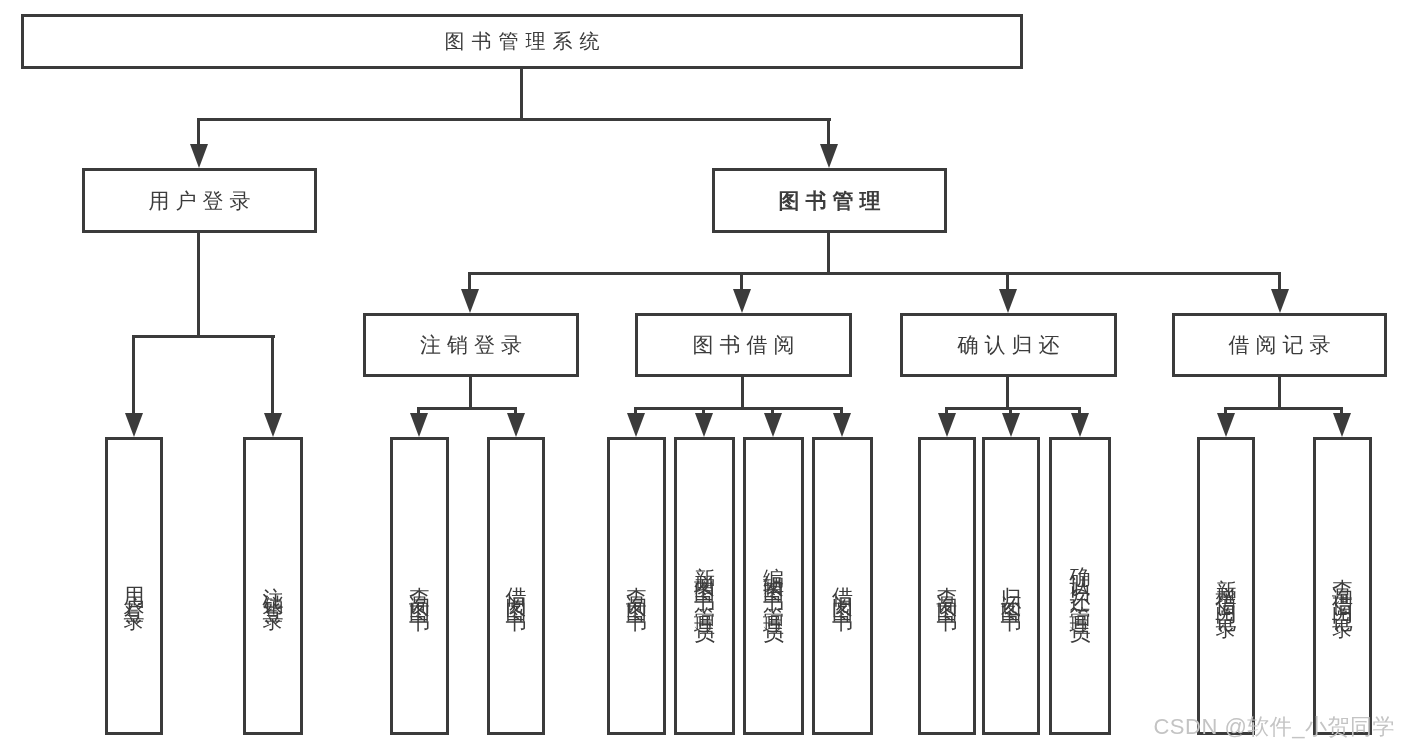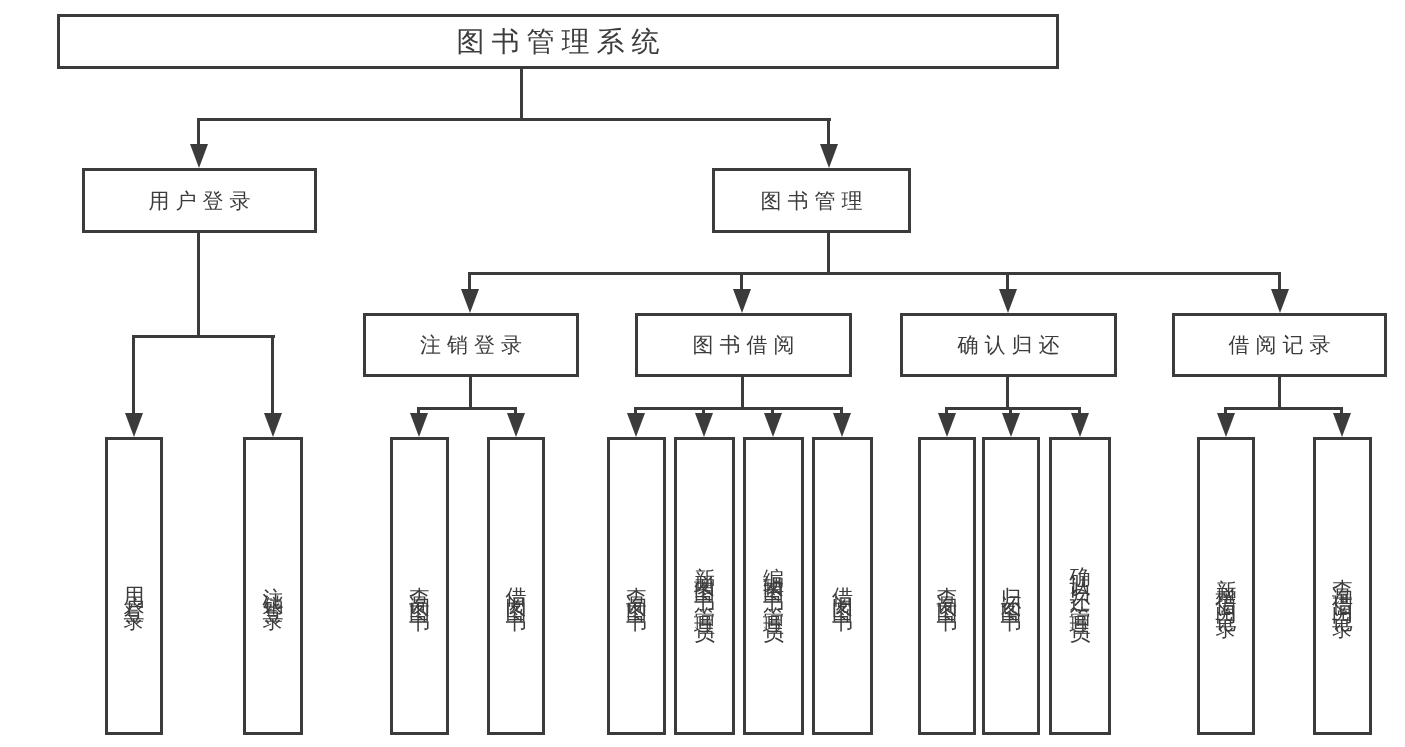--- a/index.html
+++ b/index.html
@@ -14,21 +14,21 @@
   
   .hbox{
     position:absolute;
     box-sizing:border-box;
     border:3px solid #3b3b3b;
     background:#ffffff;
     display:flex;align-items:center;justify-content:center;
     font-size:21px;letter-spacing:6px;text-indent:6px;
     white-space:nowrap;
   }
-  .rootbox{font-size:28px;letter-spacing:7px;text-indent:7px;margin-left:36px;}
+  .rootbox{font-size:20px;letter-spacing:7px;text-indent:7px;}
   .vbox{
     position:absolute;
     box-sizing:border-box;
     border:3px solid #3b3b3b;
     background:#ffffff;
     display:flex;align-items:center;justify-content:center;
   }
   .vtext{
     writing-mode:vertical-rl;
     text-orientation:mixed;
@@ -67,21 +67,21 @@
 <div id="canvas">
 
   <div class="hbox rootbox" style="left:21px;top:14px;width:1002px;height:55px;">图书管理系统</div>
 
   <div class="vline" style="left:520px;top:67px;height:51px;"></div>
   <div class="hline" style="left:198px;top:118px;width:633px;"></div>
   <div class="stub" style="left:197px;top:118px;height:26px;"></div>
   <div class="stub" style="left:827px;top:118px;height:26px;"></div>
 
   <div class="hbox" style="left:82px;top:168px;width:235px;height:65px;">用户登录</div>
-  <div class="hbox" style="left:712px;top:168px;width:199px;height:65px;">图书管理</div>
+  <div class="hbox" style="left:712px;top:168px;width:235px;height:65px;font-weight:bold;">图书管理</div>
 
   <div class="vline" style="left:197px;top:233px;height:102px;"></div>
   <div class="hline" style="left:132px;top:335px;width:143px;"></div>
   <div class="stub" style="left:132px;top:335px;height:78px;"></div>
   <div class="stub" style="left:271px;top:335px;height:78px;"></div>
 
   <div class="vline" style="left:827px;top:233px;height:39px;"></div>
   <div class="hline" style="left:469px;top:272px;width:812px;"></div>
   <div class="stub" style="left:468px;top:272px;height:17px;"></div>
   <div class="stub" style="left:740px;top:272px;height:17px;"></div>
@@ -153,14 +153,15 @@
     <span class="vtext">确认归还（管理员）</span>
   </div>
 
   <div class="vbox" style="left:1197px;top:437px;width:58px;height:298px;">
     <span class="vtext">新增借阅记录</span>
   </div>
   <div class="vbox" style="left:1313px;top:437px;width:59px;height:298px;">
     <span class="vtext">查询借阅记录</span>
   </div>
 
+  <div class="watermark">CSDN @软件_小贺同学</div>
 
 </div>
 
 </body></html>

